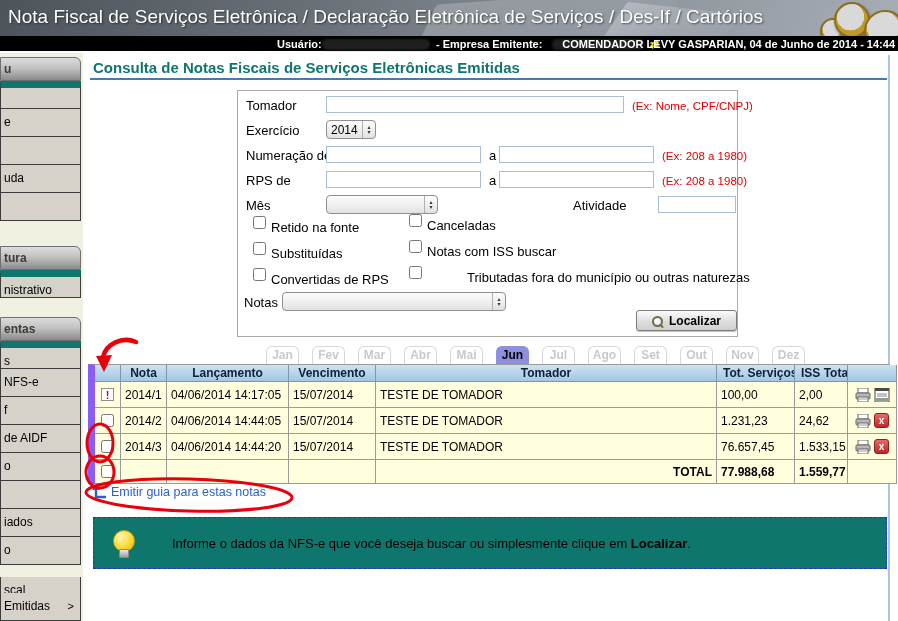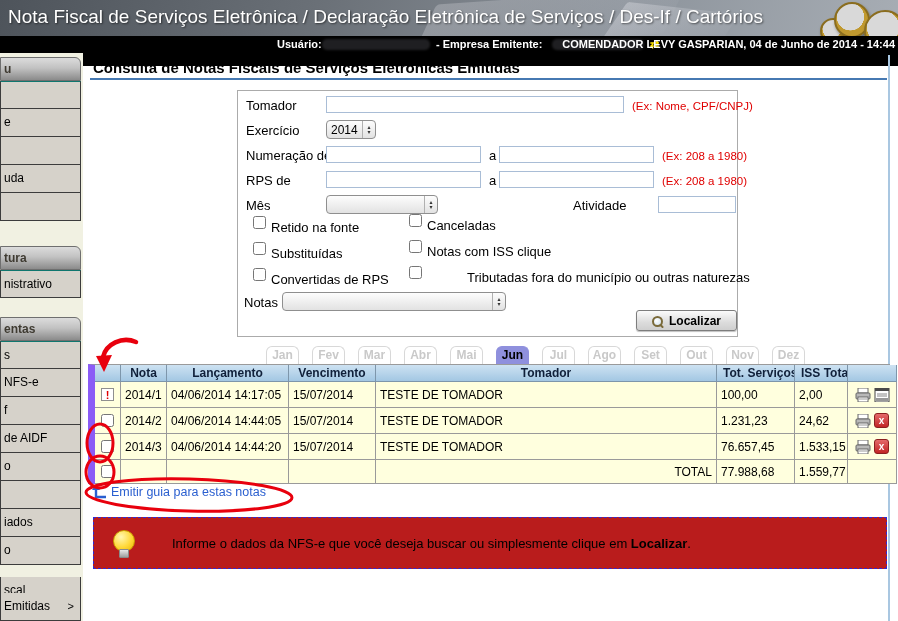--- a/index.html
+++ b/index.html
@@ -25,21 +25,21 @@
     background: linear-gradient(135deg, rgba(240,240,245,.6), rgba(150,155,165,.3));
     transform: skewX(-30deg) rotate(6deg); border-radius: 3px; opacity: .55; }
   .coin { position: absolute; border-radius: 50%;
     background: radial-gradient(circle at 45% 40%, #d9d9d9 0 52%, #c0992f 53% 100%);
     border: 2px solid #8a6d1f; box-shadow: 1px 2px 3px rgba(0,0,0,.4); }
   .coin.c1 { width: 36px; height: 36px; right: 28px; top: 2px; }
   .coin.c2 { width: 42px; height: 42px; right: -8px; top: 10px; }
   .coin.c3 { width: 26px; height: 26px; right: 52px; top: 18px; }
   
   .statusbar {
-    position: absolute; left: 0; top: 36px; width: 898px; height: 30px; background: #000;
+    position: absolute; left: 0; top: 36px; width: 898px; height: 15px; background: #000;
     color: #fff; font-size: 11px; font-weight: bold; line-height: 17px; white-space: nowrap;
   }
   .sb-user-label { position: absolute; left: 277px; }
   .sb-blob1 { position: absolute; left: 322px; top: 3px; width: 108px; height: 11px;
     background: #1f1f22; border-radius: 5px; filter: blur(1px); }
   .sb-company-label { position: absolute; left: 436px; }
   .sb-blob2 { position: absolute; left: 552px; top: 3px; width: 92px; height: 11px;
     background: #1f1f22; border-radius: 5px; filter: blur(1px); }
   .sb-swap { position: absolute; left: 650px; color: #ffe400; font-size: 11px; }
   .sb-right { position: absolute; right: 3px; }
@@ -52,25 +52,25 @@
     border: 1px solid #6f6f6f; border-radius: 0 6px 0 0;
     font-size: 12px; font-weight: bold; color: #3f3b32; line-height: 22px; padding-left: 3px;
     overflow: hidden;
   }
   .side-item {
     position: absolute; left: 0; width: 81px; height: 28px;
     background: #d6d2ca; border: 1px solid #3c3c3c; border-top: none;
     font-size: 12px; color: #000; line-height: 26px; padding-left: 3px;
     overflow: hidden; white-space: nowrap; cursor: pointer;
   }
-  .side-item.first { border-top: 1px solid #0f766e; }
+  .side-item.first { border-top: 7px solid #0f766e; }
   .side-caret { float: right; margin-right: 6px; font-size: 11px; }
   
   .page-title { position: absolute; left: 93px; top: 59px; font-size: 15px; font-weight: bold;
-    color: #000000; white-space: nowrap; }
+    color: #0f766e; white-space: nowrap; }
   .title-rule { position: absolute; left: 90px; top: 78px; width: 797px; height: 2px; background: #4679b2; }
   .right-strip { position: absolute; left: 888px; top: 55px; width: 2px; height: 566px; background: #a9c7e1; }
   
   .form-panel { position: absolute; left: 237px; top: 90px; width: 501px; height: 247px;
     border: 1px solid #ababab; background: #fff; font-size: 13px; }
   .fl { position: absolute; white-space: nowrap; }
   .tin { position: absolute; height: 17px; border: 1px solid #a9bdd6; background: #fff;
     font-size: 12px; font-family: "Liberation Sans", sans-serif; padding: 0 2px; }
   .hint { position: absolute; color: #e00000; font-size: 11.5px; white-space: nowrap; }
   .fakesel { position: absolute; height: 19px; border: 1px solid #8f8f8f; border-radius: 4px;
@@ -101,34 +101,34 @@
   .grid { position: absolute; left: 88px; top: 364px; width: 802px;
     display: grid; grid-template-columns: 26px 46px 122px 87px 341px 78px 53px 49px;
     border-left: 7px solid #8b5cf6; border-top: 1px solid #9a9a9a; font-size: 12px; }
   .gc { border-right: 1px solid #9a9a9a; border-bottom: 1px solid #9a9a9a;
     background: #ffffde; display: flex; align-items: center; padding: 0 4px; height: 26px;
     white-space: nowrap; overflow: hidden; }
   .gc.hdr { height: 17px; background: linear-gradient(#cde2f2, #a3c7e3); font-weight: bold;
     color: #10203a; border-right-color: #7d96ab; border-bottom-color: #7d96ab; justify-content: center; padding: 0 2px; }
   .gc.hdr.left { justify-content: flex-start; padding-left: 6px; }
   .gc.center { justify-content: center; }
-  .gc.bold { font-weight: normal; }
+  .gc.bold { font-weight: bold; }
   .gc.right { justify-content: flex-end; }
   .flagbox { width: 13px; height: 13px; border: 1px solid #8f8f8f; background: #fff;
     font-size: 11px; font-weight: bold; color: #e00000; text-align: center; line-height: 12px; }
   .icons-cell { display: flex; gap: 3px; justify-content: center; align-items: center; }
   .ic-del { width: 15px; height: 15px; border-radius: 3px; border: 1px solid #8c1f1f;
     background: linear-gradient(#e46a6a, #c22525); color: #fff; font-size: 10px; font-weight: bold;
     text-align: center; line-height: 13px; cursor: pointer; }
   
   .emit-row { position: absolute; left: 92px; top: 484px; display: flex; align-items: center; gap: 4px; }
   .emit-link { color: #2a5fd0; font-size: 12.5px; cursor: pointer; white-space: nowrap; }
   
   .infobox { position: absolute; left: 93px; top: 517px; width: 794px; height: 52px;
-    background: #b91c1c; border: 1px dashed #2b2bd6; display: flex; align-items: center; }
+    background: #0f766e; border: 1px dashed #2b2bd6; display: flex; align-items: center; }
   .bulb { position: relative; width: 22px; height: 26px; margin-left: 18px; flex: 0 0 auto; }
   .bulb::before { content: ''; position: absolute; left: 1px; top: 0; width: 20px; height: 20px;
     border-radius: 50%; background: radial-gradient(circle at 35% 30%, #fff7b0, #ffd837 55%, #e8b400);
     border: 1px solid #c9a200; }
   .bulb::after { content: ''; position: absolute; left: 7px; top: 19px; width: 8px; height: 7px;
     background: linear-gradient(#e8e8e8, #9f9f9f); border: 1px solid #8a8a8a; border-radius: 1px; }
   .info-text { margin-left: 38px; font-size: 13px; }
   
   .annot { position: absolute; left: 0; top: 0; width: 898px; height: 621px;
     pointer-events: none; z-index: 60; }
@@ -223,21 +223,21 @@
   <input class="tin" style="left: 420px; top: 105px; width: 78px;">
 
   <input type="checkbox" class="cb" style="left: 15px; top: 125px;">
   <span class="fl" style="left:33px;top:129px;">Retido na fonte</span>
   <input type="checkbox" class="cb" style="left: 171px; top: 123px;">
   <span class="fl" style="left:189px;top:127px;">Canceladas</span>
 
   <input type="checkbox" class="cb" style="left: 15px; top: 151px;">
   <span class="fl" style="left:33px;top:155px;">Substituídas</span>
   <input type="checkbox" class="cb" style="left: 171px; top: 149px;">
-  <span class="fl" style="left:189px;top:153px;">Notas com ISS clique</span>
+  <span class="fl" style="left:189px;top:153px;">Notas com ISS buscar</span>
 
   <input type="checkbox" class="cb" style="left: 15px; top: 177px;">
   <span class="fl" style="left:33px;top:181px;">Convertidas de RPS</span>
   <input type="checkbox" class="cb" style="left: 171px; top: 175px;">
   <span class="fl" style="left:189px;top:179px;margin-left:40px;">Tributadas fora do município ou outras naturezas</span>
 
   <span class="fl" style="left:6px;top:204px;">Notas</span>
   <div class="fakesel" style="left:44px;top:201px;width:224px;">
     <span class="val"></span>
     <span class="spin">

